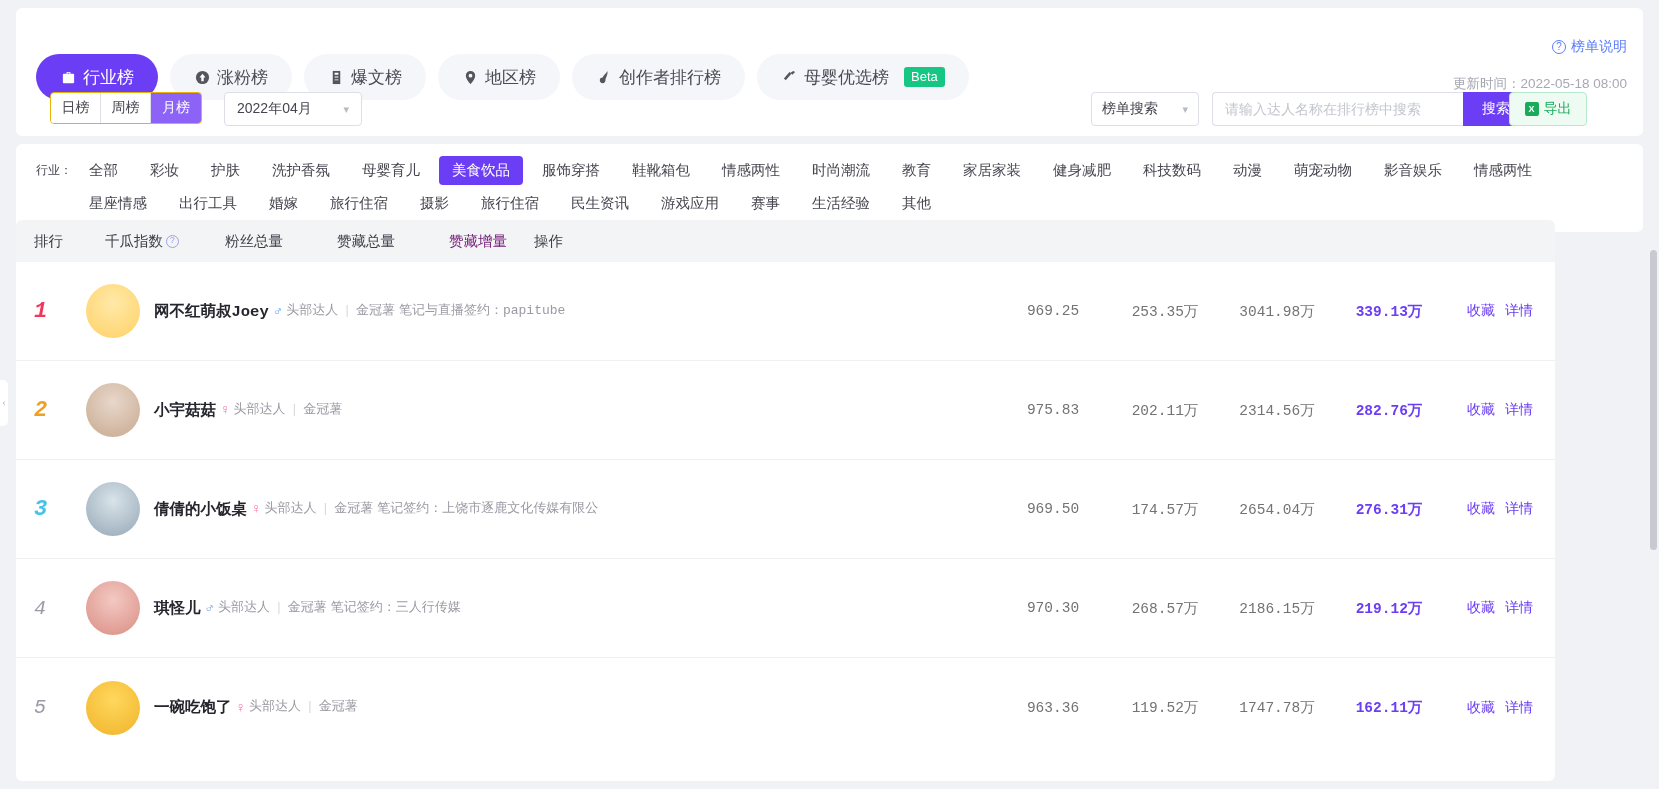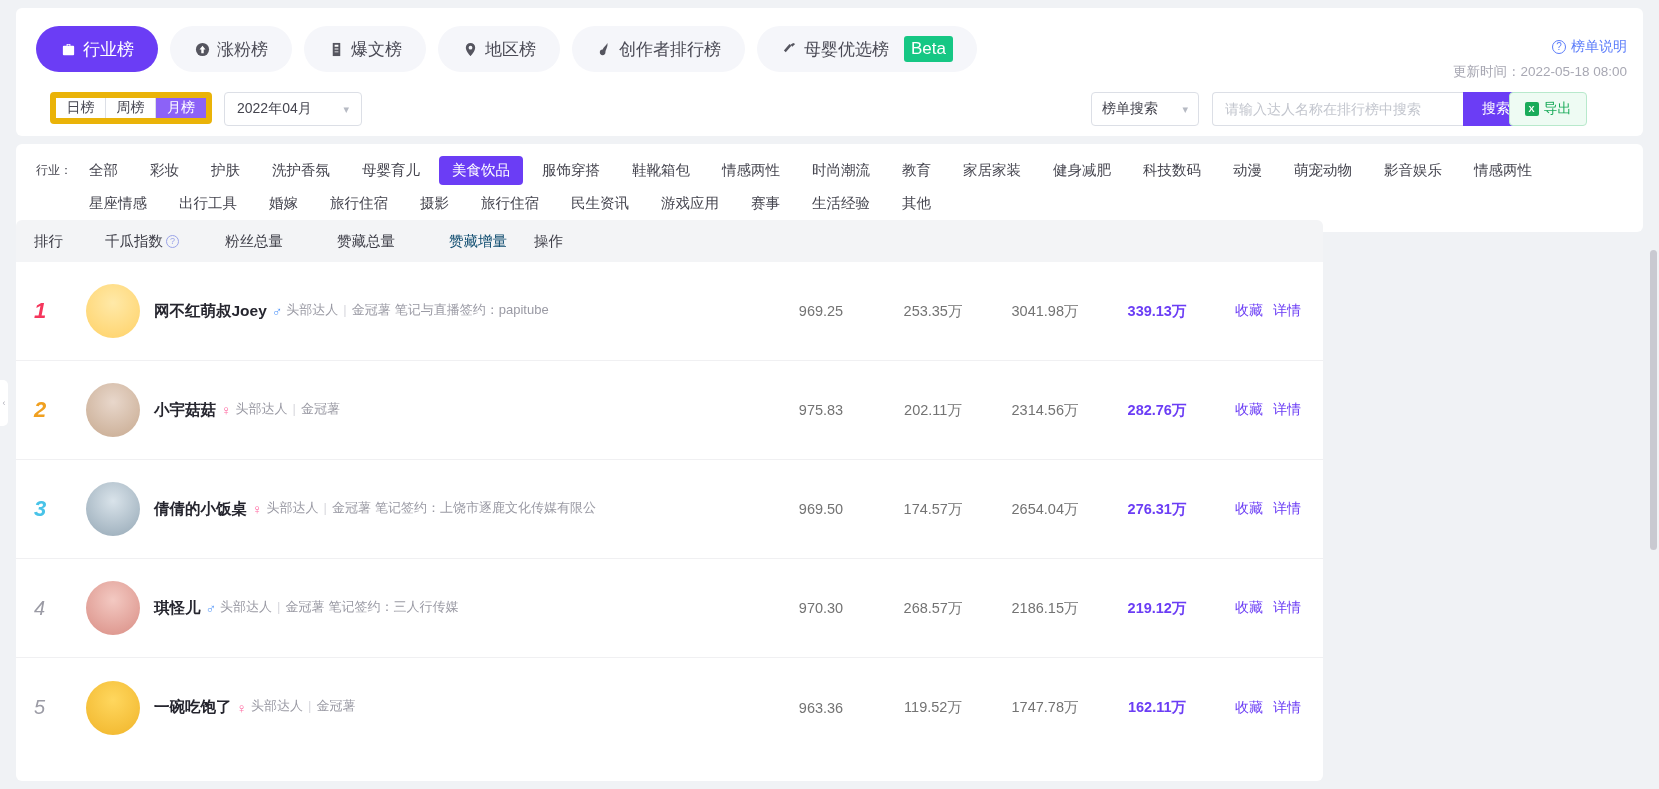--- a/index.html
+++ b/index.html
@@ -34,69 +34,70 @@
   .tab {
     display: flex; align-items: center; gap: 7px;
     height: 46px;
     padding: 0 24px;
     border-radius: 23px;
     background: #f5f6fa;
     color: #4a4a55;
     font-size: 17px;
     cursor: pointer;
     white-space: nowrap;
+    margin-top: 28px;
   }
   .tab.active {
     background: #6b3df5;
     color: #ffffff;
   }
   .tab .ticon { display: inline-flex; width: 16px; height: 16px; align-items: center; justify-content: center; }
   .tab .ticon svg { display: block; }
   .beta {
     margin-left: 8px;
     background: #16c784;
     color: #fff;
-    font-size: 17px;
+    font-size: 13px;
     padding: 2px 7px;
     border-radius: 3px;
     line-height: 1.25;
   }
 
   .help-link {
     position: absolute;
     right: 16px; top: 30px;
     color: #5b7cfa;
     font-size: 14px;
     display: flex; align-items: center; gap: 5px;
     cursor: pointer;
   }
   .qmark {
     display:inline-flex; align-items:center; justify-content:center;
     width: 14px; height: 14px; border-radius: 50%;
     border: 1px solid #5b7cfa; font-size: 10px; line-height: 1;
   }
   .update-time {
     position: absolute;
-    right: 16px; top: 55px;
+    right: 16px; top: 67px;
     color: #a8a8b3;
     font-size: 13.5px;
   }
 
   
   .filterbar {
     position: absolute;
     left: 0; top: 82px;
     width: 100%;
     height: 46px;
   }
   .seg {
     position: absolute;
     left: 34px; top: 2px;
     display: flex;
-    border: 6px solid #eab308;
+    border: 1px solid #eab308;
     border-radius: 4px;
     overflow: hidden;
     height: 32px;
   }
   .seg-item {
     width: 50px;
     display: flex; align-items: center; justify-content: center;
     font-size: 14px;
     color: #4a4a55;
     background: #fff;
@@ -224,40 +225,41 @@
   }
   .itag.active {
     background: #6b3df5;
     color: #fff;
   }
 
   
   .table-card {
     position: absolute;
     left: 16px; top: 220px;
-    width: 1307px;
+    width: 1539px;
     height: 561px;
     background: #fff;
     border-radius: 6px;
     overflow: hidden;
+    font-family: Liberation Mono, monospace;
   }
   .thead {
     display: flex;
     align-items: center;
     height: 42px;
     background: #f3f4f6;
     font-size: 14.5px;
     color: #3c3c46;
     padding-left: 18px;
   }
   .th-rank { width: 52px; text-align: left; }
   .th-info { flex: 1; }
   .th-num { width: 112px; text-align: center; }
   .th-act { width: 110px; }
-  .th-highlight { color: #0c4a6e; }
+  .th-highlight { color: #701a75; }
   .qmark-grey {
     display:inline-flex; align-items:center; justify-content:center;
     width: 13px; height: 13px; border-radius: 50%;
     border: 1px solid #9aa3e8; color: #9aa3e8;
     font-size: 9px; line-height: 1; margin-left: 3px;
     vertical-align: middle;
   }
 
   .row {
     display: flex;

